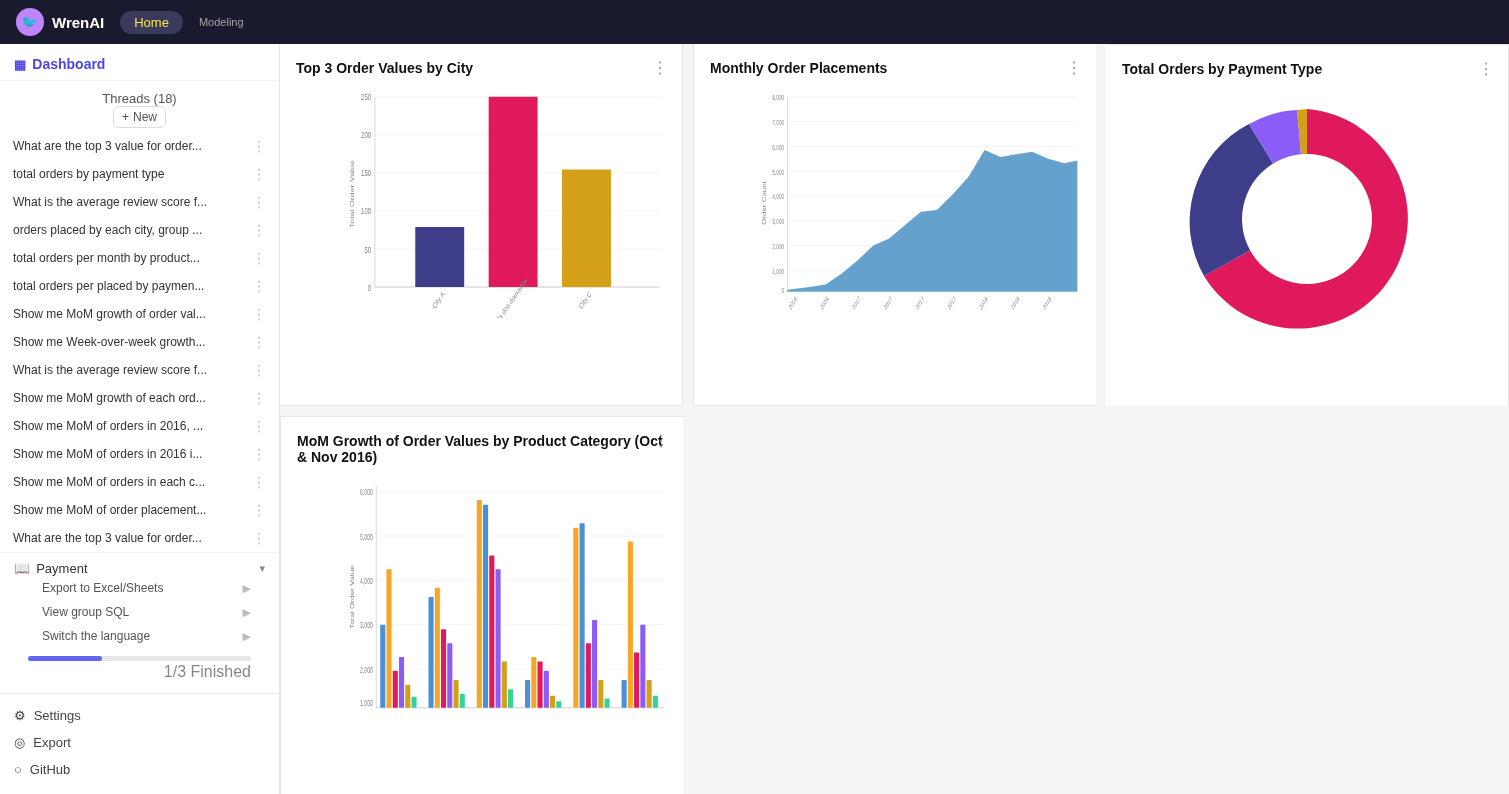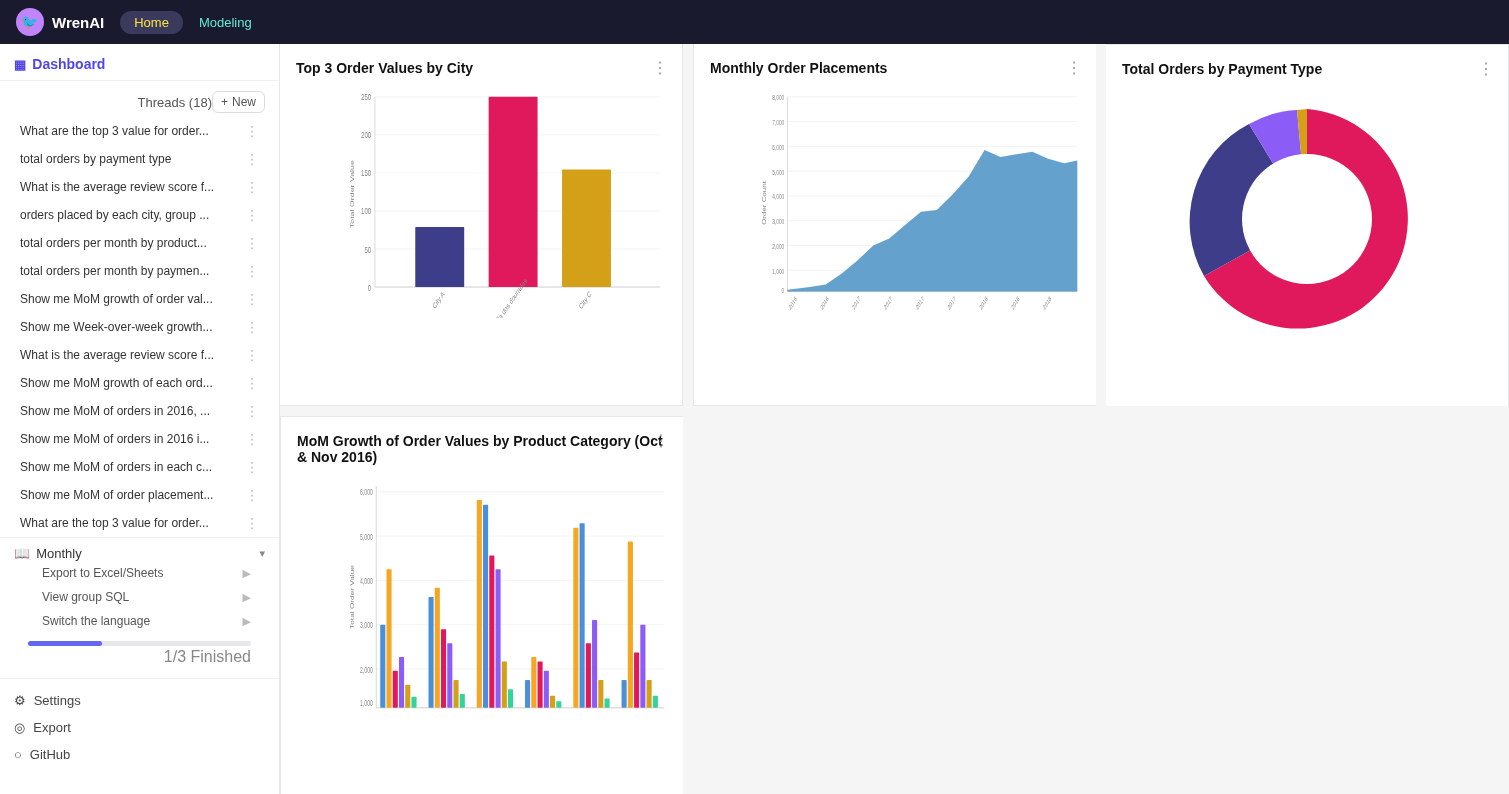--- a/index.html
+++ b/index.html
@@ -3,34 +3,34 @@
   <meta charset="utf-8">
   <style>
     * { box-sizing: border-box; margin: 0; padding: 0; }
     body { font-family: -apple-system, BlinkMacSystemFont, 'Segoe UI', sans-serif; background: #f5f5f5; display: flex; flex-direction: column; height: 100vh; overflow: hidden; }
 
     
     .header { background: #1a1a2e; display: flex; align-items: center; padding: 0 16px; height: 44px; gap: 16px; flex-shrink: 0; }
     .logo { display: flex; align-items: center; gap: 8px; color: white; font-weight: 600; font-size: 15px; }
     .logo-icon { width: 28px; height: 28px; background: #c084fc; border-radius: 50%; display: flex; align-items: center; justify-content: center; font-size: 14px; }
     .nav-btn { background: #3a3a5c; color: #fde047; border: none; padding: 4px 14px; border-radius: 14px; font-size: 13px; cursor: pointer; }
-    .nav-link { color: #5eead4; font-size: 13px; cursor: pointer; text-decoration: none; }
+    .nav-link { color: #a3a3a3; font-size: 11px; cursor: pointer; text-decoration: none; }
 
     
     .main { display: flex; flex: 1; overflow: hidden; }
 
     
     .sidebar { width: 280px; background: white; border-right: 1px solid #e5e7eb; display: flex; flex-direction: column; overflow-y: auto; flex-shrink: 0; }
     .sidebar-top { padding: 12px 14px 8px; border-bottom: 1px solid #f0f0f0; }
     .dashboard-title { color: #4f46e5; font-size: 14px; font-weight: 600; display: flex; align-items: center; gap: 6px; }
     .dashboard-icon { font-size: 13px; }
-    .threads-header { display: flex; align-items: center; justify-content: flex-end; padding: 10px 14px 4px; }
+    .threads-header { display: flex; align-items: center; justify-content: flex-end; padding: 10px 14px 4px; flex-direction: column; }
     .threads-label { font-size: 13px; color: #555; font-weight: 500; }
     .new-btn { display: flex; align-items: center; gap: 4px; font-size: 12px; color: #555; border: 1px solid #ddd; border-radius: 6px; padding: 3px 8px; cursor: pointer; background: white; }
-    .thread-item { display: flex; align-items: center; justify-content: flex-start; padding: 6px 20px; font-size: 12px; color: #333; cursor: pointer; }
+    .thread-item { display: flex; align-items: center; justify-content: flex-start; padding: 6px 13px; font-size: 12px; color: #333; cursor: pointer; }
     .thread-text { flex: 1; overflow: hidden; text-overflow: ellipsis; white-space: nowrap; }
     .thread-dots { color: #bbb; font-size: 14px; padding-left: 4px; }
     .section-divider { padding: 8px 14px 4px; border-top: 1px solid #f0f0f0; }
     .learning-header { display: flex; align-items: center; justify-content: space-between; cursor: pointer; }
     .learning-label { font-size: 13px; color: #333; display: flex; align-items: center; gap: 6px; }
     .chevron { font-size: 11px; color: #888; }
     .learning-item { display: flex; align-items: center; justify-content: space-between; padding: 5px 14px 5px 28px; font-size: 12px; color: #555; cursor: pointer; }
     .learning-arrow { font-size: 11px; color: #bbb; }
     .progress-bar-container { padding: 8px 14px; }
     .progress-bar-bg { background: #e5e7eb; border-radius: 4px; height: 5px; }
@@ -96,21 +96,21 @@
         </div>
         <div class="thread-item">
           <span class="thread-text">orders placed by each city, group ...</span>
           <span class="thread-dots">⋮</span>
         </div>
         <div class="thread-item">
           <span class="thread-text">total orders per month by product...</span>
           <span class="thread-dots">⋮</span>
         </div>
         <div class="thread-item">
-          <span class="thread-text">total orders per month by paymen...</span>
+          <span class="thread-text">total orders per placed by paymen...</span>
           <span class="thread-dots">⋮</span>
         </div>
         <div class="thread-item">
           <span class="thread-text">Show me MoM growth of order val...</span>
           <span class="thread-dots">⋮</span>
         </div>
         <div class="thread-item">
           <span class="thread-text">Show me Week-over-week growth...</span>
           <span class="thread-dots">⋮</span>
         </div>
@@ -141,21 +141,21 @@
         <div class="thread-item">
           <span class="thread-text">What are the top 3 value for order...</span>
           <span class="thread-dots">⋮</span>
         </div>
       </div>
 
     <div class="section-divider">
       <div class="learning-header">
         <span class="learning-label">
           <span>📖</span>
-          <span>Monthly</span>
+          <span>Payment</span>
         </span>
         <span class="chevron">▾</span>
       </div>
       <div id="learning-items-list">
           <div class="learning-item">
             <span>Export to Excel/Sheets</span>
             <span class="learning-arrow">▶</span>
           </div>
           <div class="learning-item">
             <span>View group SQL</span>

